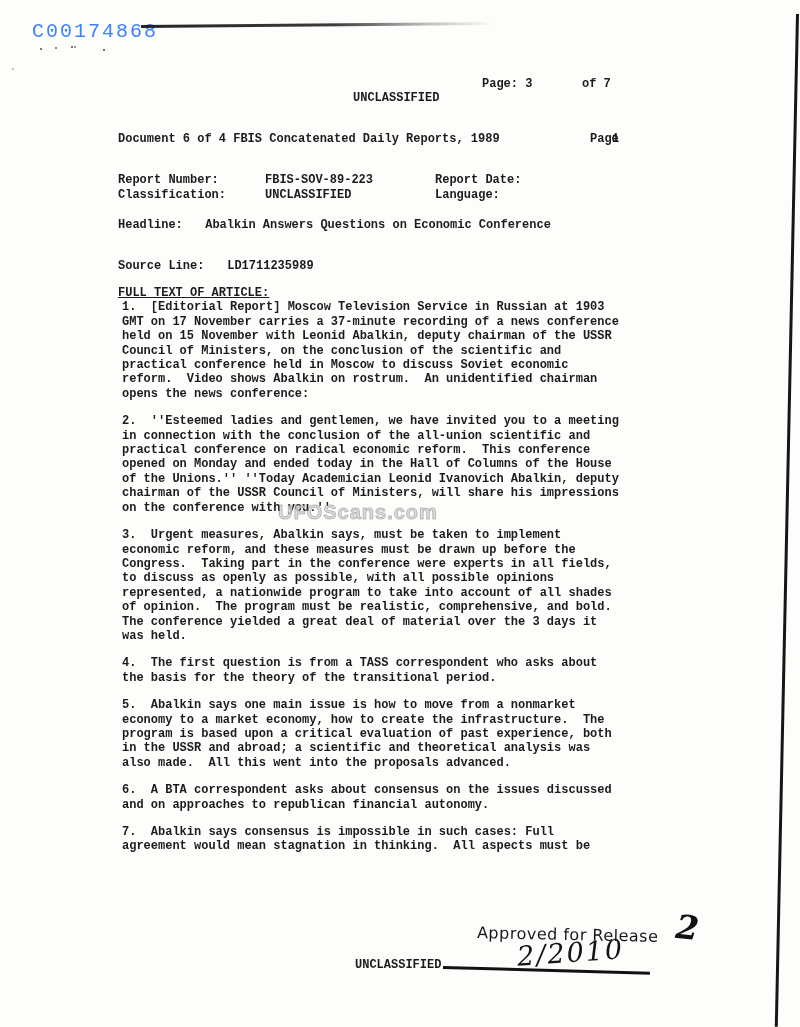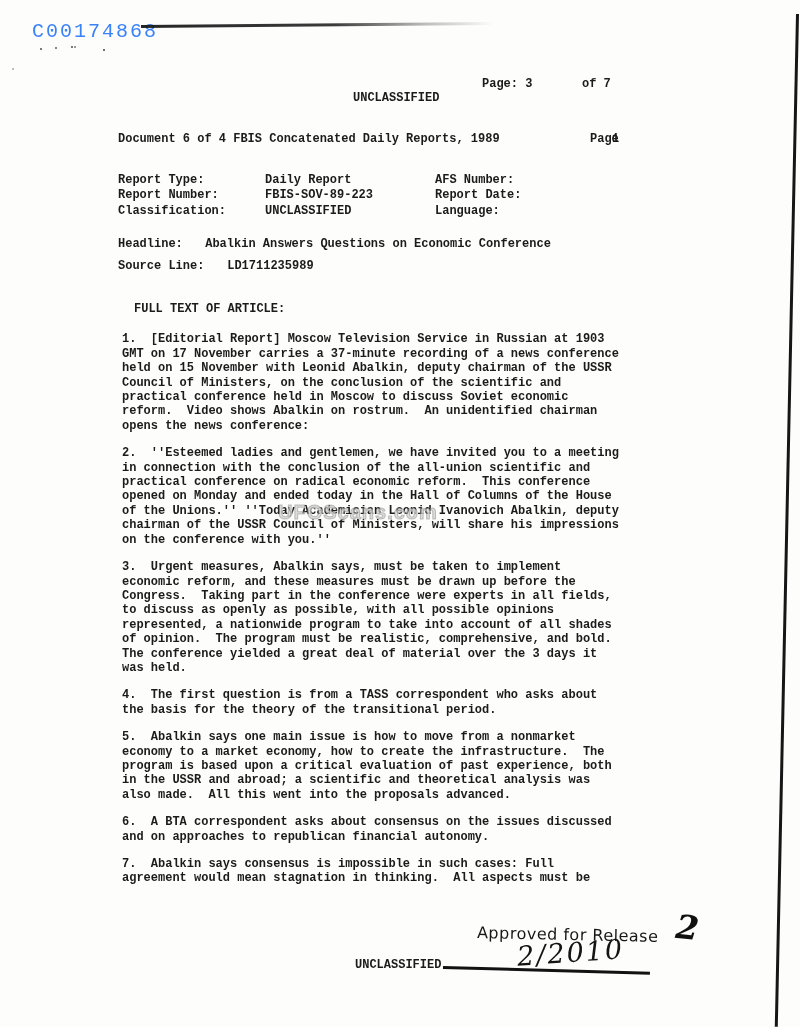--- a/index.html
+++ b/index.html
@@ -20,27 +20,27 @@
   
   .typed{font-weight:700;font-size:12px;}
   .hdr-page{position:absolute;left:482px;top:77px;}
   .hdr-of{position:absolute;left:582px;top:77px;}
   .hdr-class{position:absolute;left:353px;top:91px;}
   .doc-line-text{position:absolute;left:118px;top:132px;}
   .doc-line-page{position:absolute;left:562px;top:132px;padding-left:28px;}
   .doc-line-num{position:absolute;left:612px;top:132px;}
   .meta{position:absolute;left:118px;top:173px;width:600px;line-height:15.4px;}
   .meta-row{display:grid;grid-template-columns:147px 170px 150px auto;}
-  .headline-row{position:absolute;left:118px;top:237px;}
+  .headline-row{position:absolute;left:118px;top:218px;}
   .headline-row .lbl{display:inline-block;width:80px;}
   .source-row{position:absolute;left:118px;top:259px;}
   .source-row .lbl{display:inline-block;width:102px;}
   .article{position:absolute;left:118px;top:286px;width:552px;line-height:14.4px;}
   .article p{margin:0 0 13px 4px;white-space:pre-wrap;}
-  .ft-label{margin:16px;}
+  .ft-label{margin:0;text-decoration:underline;}
   
   .watermark{
     position:absolute;left:278px;top:501px;
     font-family:"Liberation Sans","DejaVu Sans",sans-serif;font-weight:700;
     font-size:20px;letter-spacing:1px;
     color:rgba(175,175,175,0.42);
     -webkit-text-stroke:1px rgba(125,125,125,0.45);
     text-shadow:1px 1px 0 rgba(255,255,255,0.7);
   }
   
@@ -69,26 +69,20 @@
 
   <div class="typed hdr-page">Page: 3</div>
   <div class="typed hdr-of">of 7</div>
   <div class="typed hdr-class">UNCLASSIFIED</div>
 
   <div class="typed doc-line-text">Document 6 of 4 FBIS Concatenated Daily Reports, 1989</div>
   <div class="typed doc-line-page">Page</div>
   <div class="typed doc-line-num">1</div>
 
   <div class="typed meta">
-    <div class="meta-row">
-      <span>Report Type:</span>
-      <span>Daily Report</span>
-      <span>AFS Number:</span>
-      <span></span>
-    </div>
     <div class="meta-row">
       <span>Report Number:</span>
       <span>FBIS-SOV-89-223</span>
       <span>Report Date:</span>
       <span></span>
     </div>
     <div class="meta-row">
       <span>Classification:</span>
       <span>UNCLASSIFIED</span>
       <span>Language:</span>

